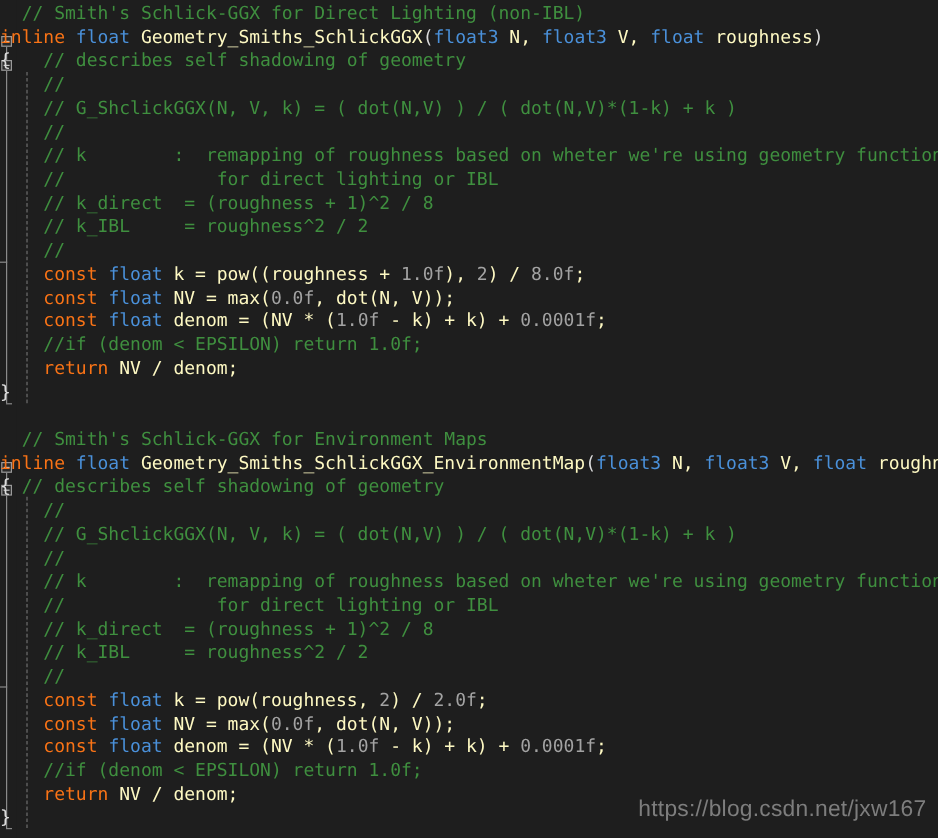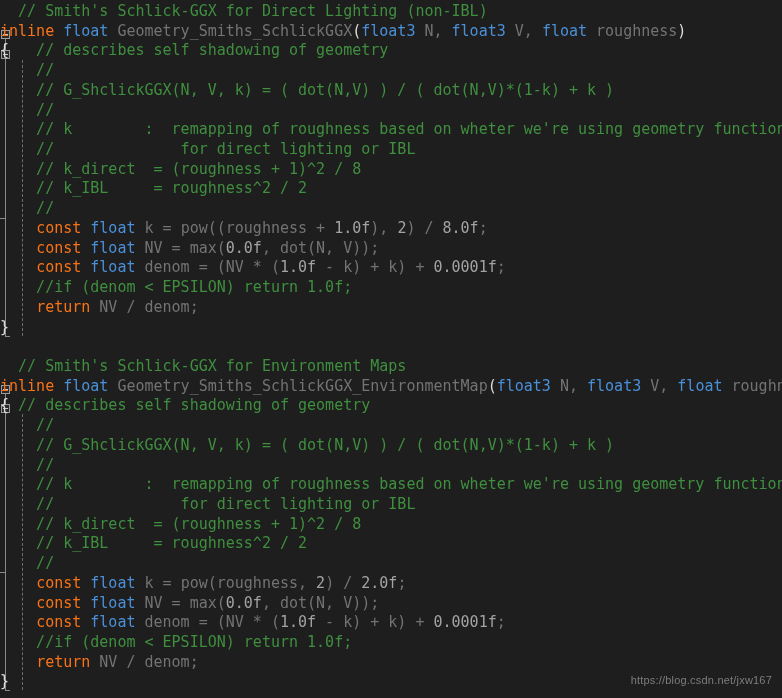--- a/index.html
+++ b/index.html
@@ -100,32 +100,32 @@
   }
   #code .line {
     height: 19.72px;
     white-space: pre;
   }
 
   
   .cm  { color: #3f8f3f; }   
   .kw  { color: #f97316; }   
   .ty  { color: #4a90d9; margin-top: 45px; }   
-  .id  { color: #737373; }   
+  .id  { color: #fef9c3; }   
   .pn  { color: #dcdcdc; }   
   .nm  { color: #a3a3a3; }   
 
   
   #watermark {
     position: absolute;
     right: 10px;
     bottom: 12px;
     color: #7d7d7d;
     font-family: "Liberation Sans", sans-serif;
-    font-size: 11px;
+    font-size: 19px;
     letter-spacing: 0.2px;
     user-select: none;
   }
 </style>
 </head>
 <body>
 
 <div id="editor">
 
   <div id="fold-gutter">

